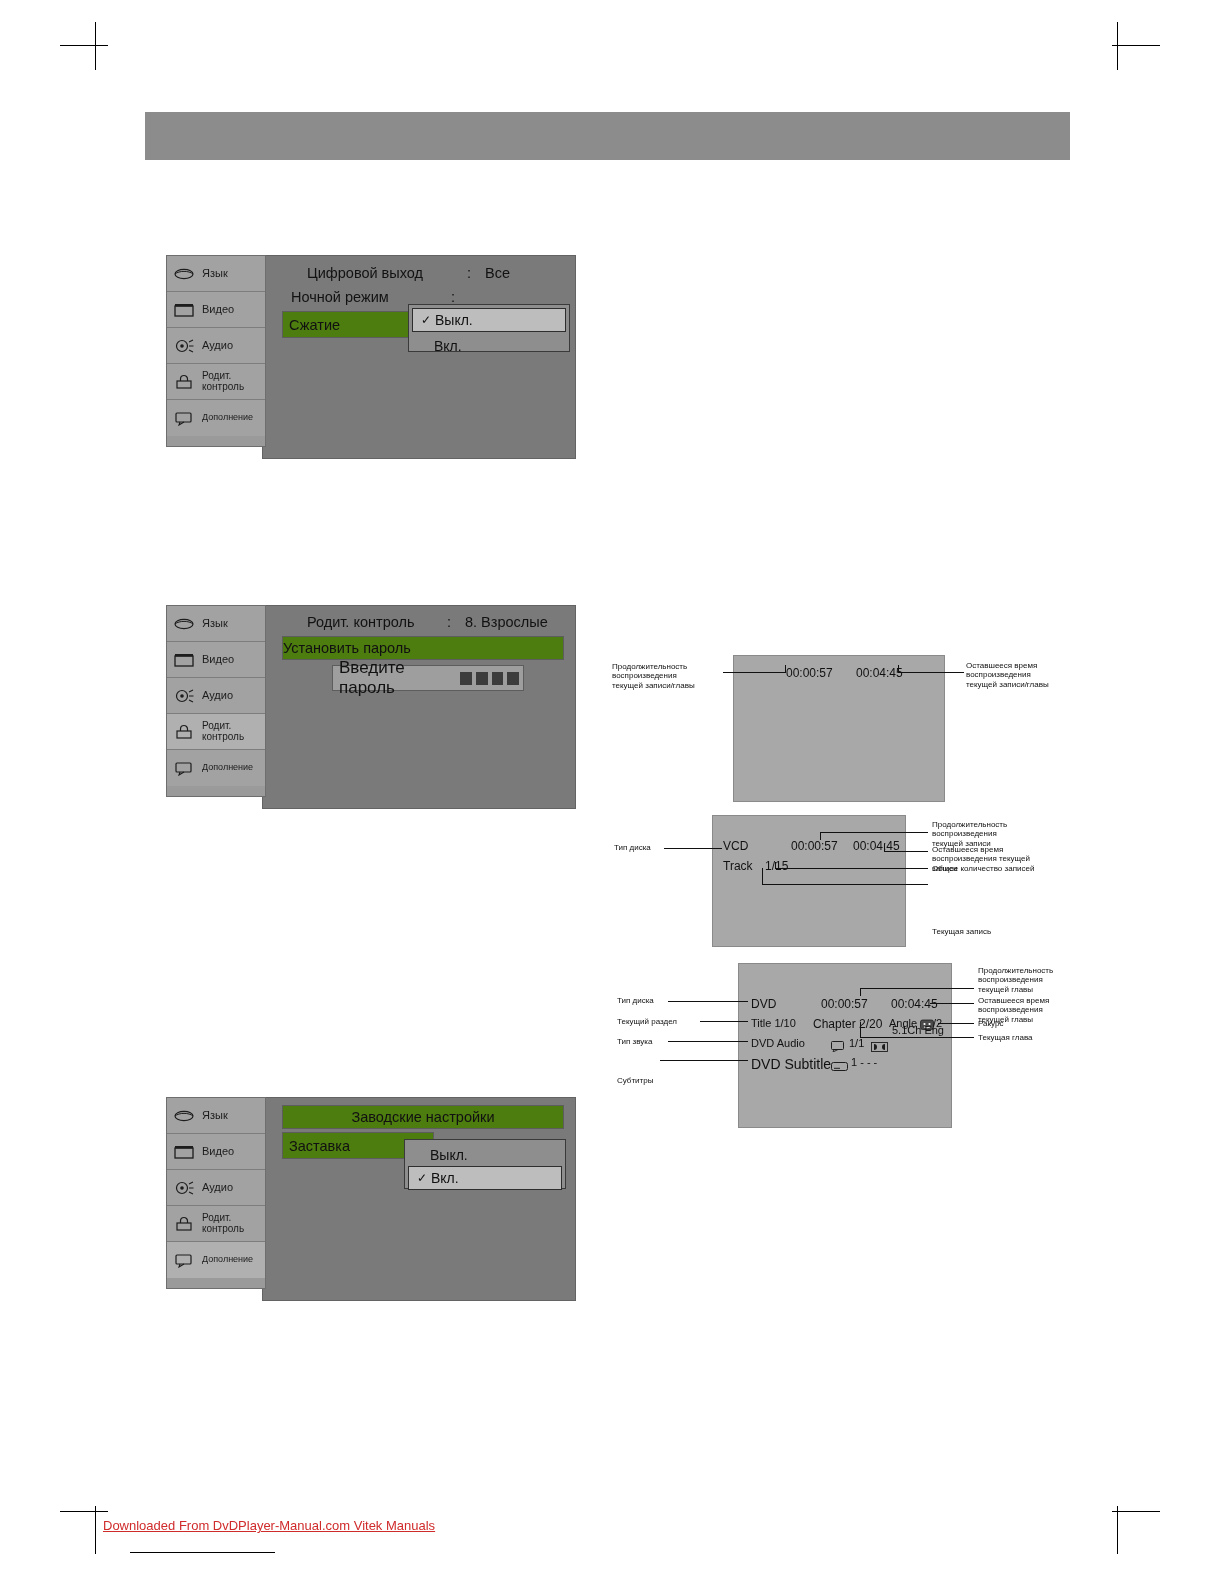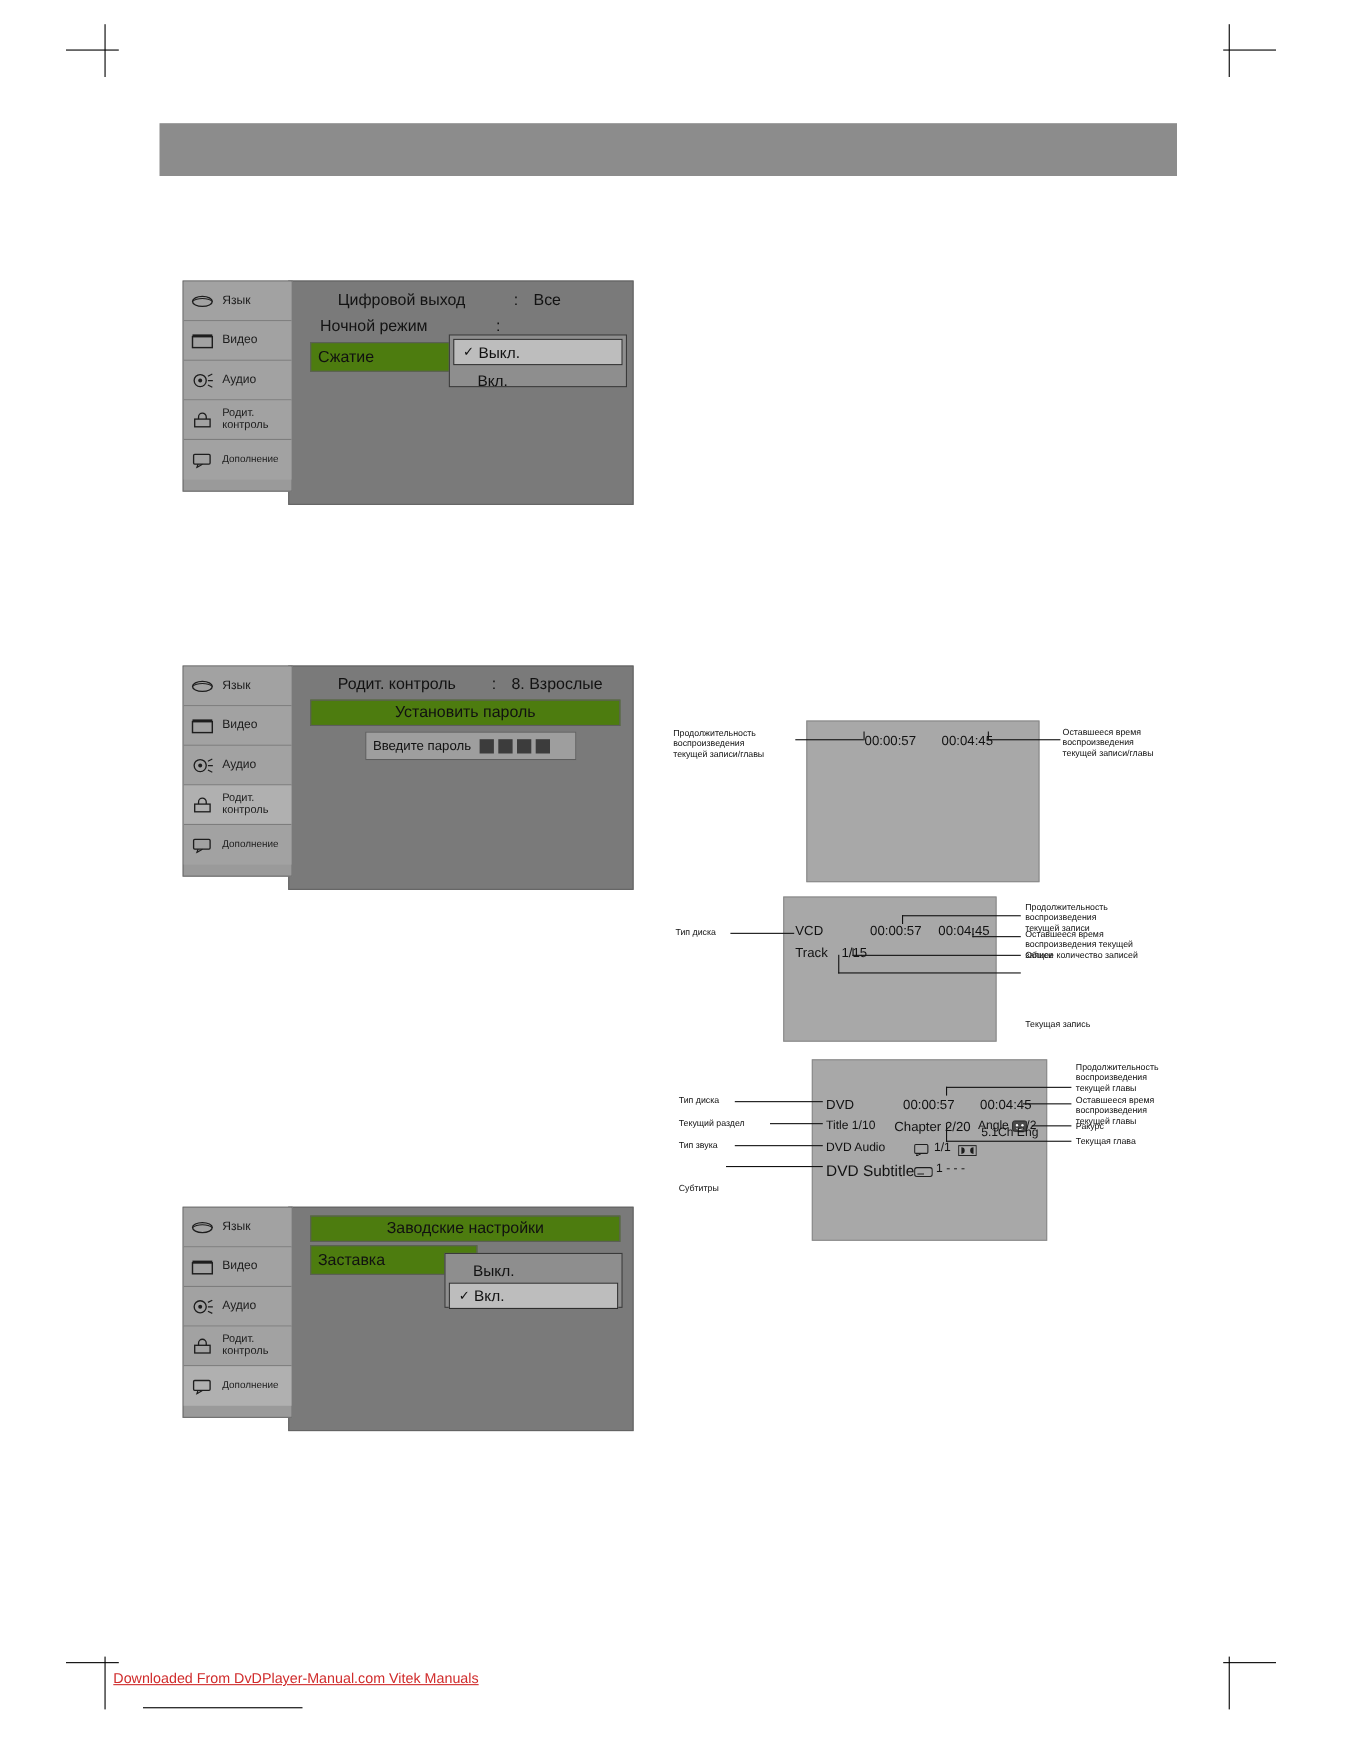--- a/index.html
+++ b/index.html
@@ -180,26 +180,26 @@
       <span class="lbl">Дополнение</span>
     </div>
   </div>
 
   <div class="abs row" style="left:120px;top:9px;width:280px;height:22px;">
     <span style="width:140px;">Родит. контроль</span>
     <span style="width:18px;">:</span>
     <span>8. Взрослые</span>
   </div>
 
-  <div class="abs hl-bar" style="left:116px;top:31px;width:280px;height:22px;display:flex;align-items:center;justify-content:center;">
+  <div class="abs hl-bar" style="left:116px;top:31px;width:280px;height:22px;display:flex;align-items:center;justify-content:flex-start;">
     <span style="font-size:14.5px;color:#111;">Установить пароль</span>
   </div>
 
   <div class="pwbox" style="left:166px;top:60px;width:192px;height:26px;padding-left:6px;box-sizing:border-box;">
-    <span style="font-size:12px;color:#111;margin-right:8px;">Введите пароль</span>
+    <span style="font-size:17px;color:#111;margin-right:8px;">Введите пароль</span>
     <span class="pwsq"></span>
     <span class="pwsq"></span>
     <span class="pwsq"></span>
     <span class="pwsq"></span>
   </div>
 </div>
 
 <div class="osd" style="left:166px;top:1097px;width:408px;height:202px;">
   <div class="main-panel" style="left:96px;top:0;width:312px;height:202px;"></div>
 

